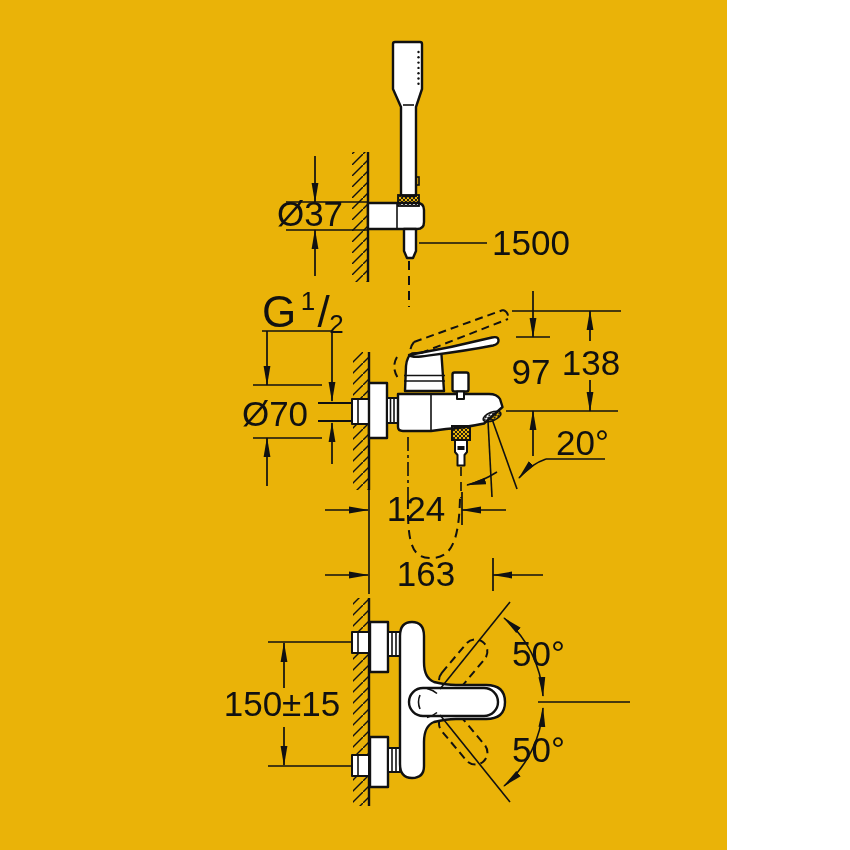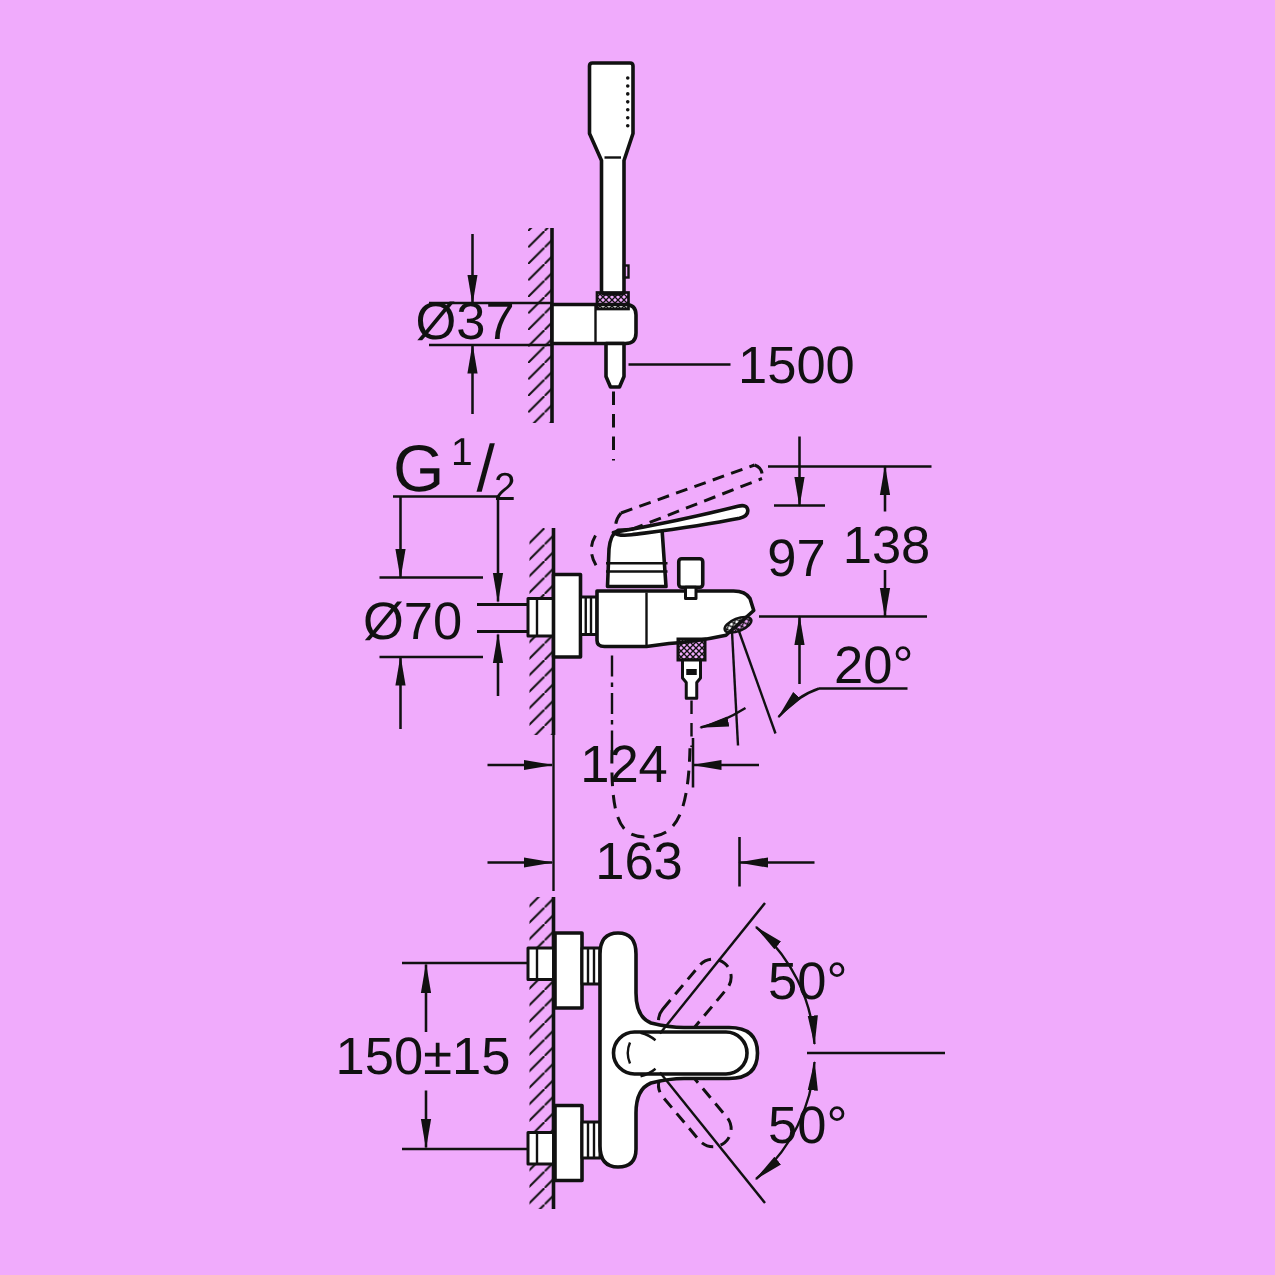--- a/index.html
+++ b/index.html
@@ -1,16 +1,16 @@
 <!DOCTYPE html>
 <html><head>
 <meta charset="utf-8">
 <style>
   html,body{margin:0;padding:0;background:#ffffff;}
-  .stage{width:850px;height:850px;background:#f0abfc;position:relative;text-decoration:underline;}
+  .stage{width:727px;height:850px;background:#eab308;position:relative;text-decoration:underline;}
   svg{display:block;}
   .outline{fill:#ffffff;stroke:#111111;stroke-width:2.4;stroke-linejoin:round;}
   .outline2{fill:#ffffff;stroke:#111111;stroke-width:2;stroke-linejoin:round;}
   .thick{stroke:#111111;stroke-width:2.4;fill:none;stroke-linecap:butt;}
   .med{stroke:#111111;stroke-width:2;fill:none;}
   .thin{stroke:#111111;stroke-width:1.6;fill:none;}
   .dim{stroke:#111111;stroke-width:1.7;fill:none;}
   .dash{stroke-dasharray:9,6;}
   .dashdot{stroke-dasharray:14,4,3,4;}
   .ghost{stroke:#111111;stroke-width:2;fill:none;stroke-dasharray:8,5;}

